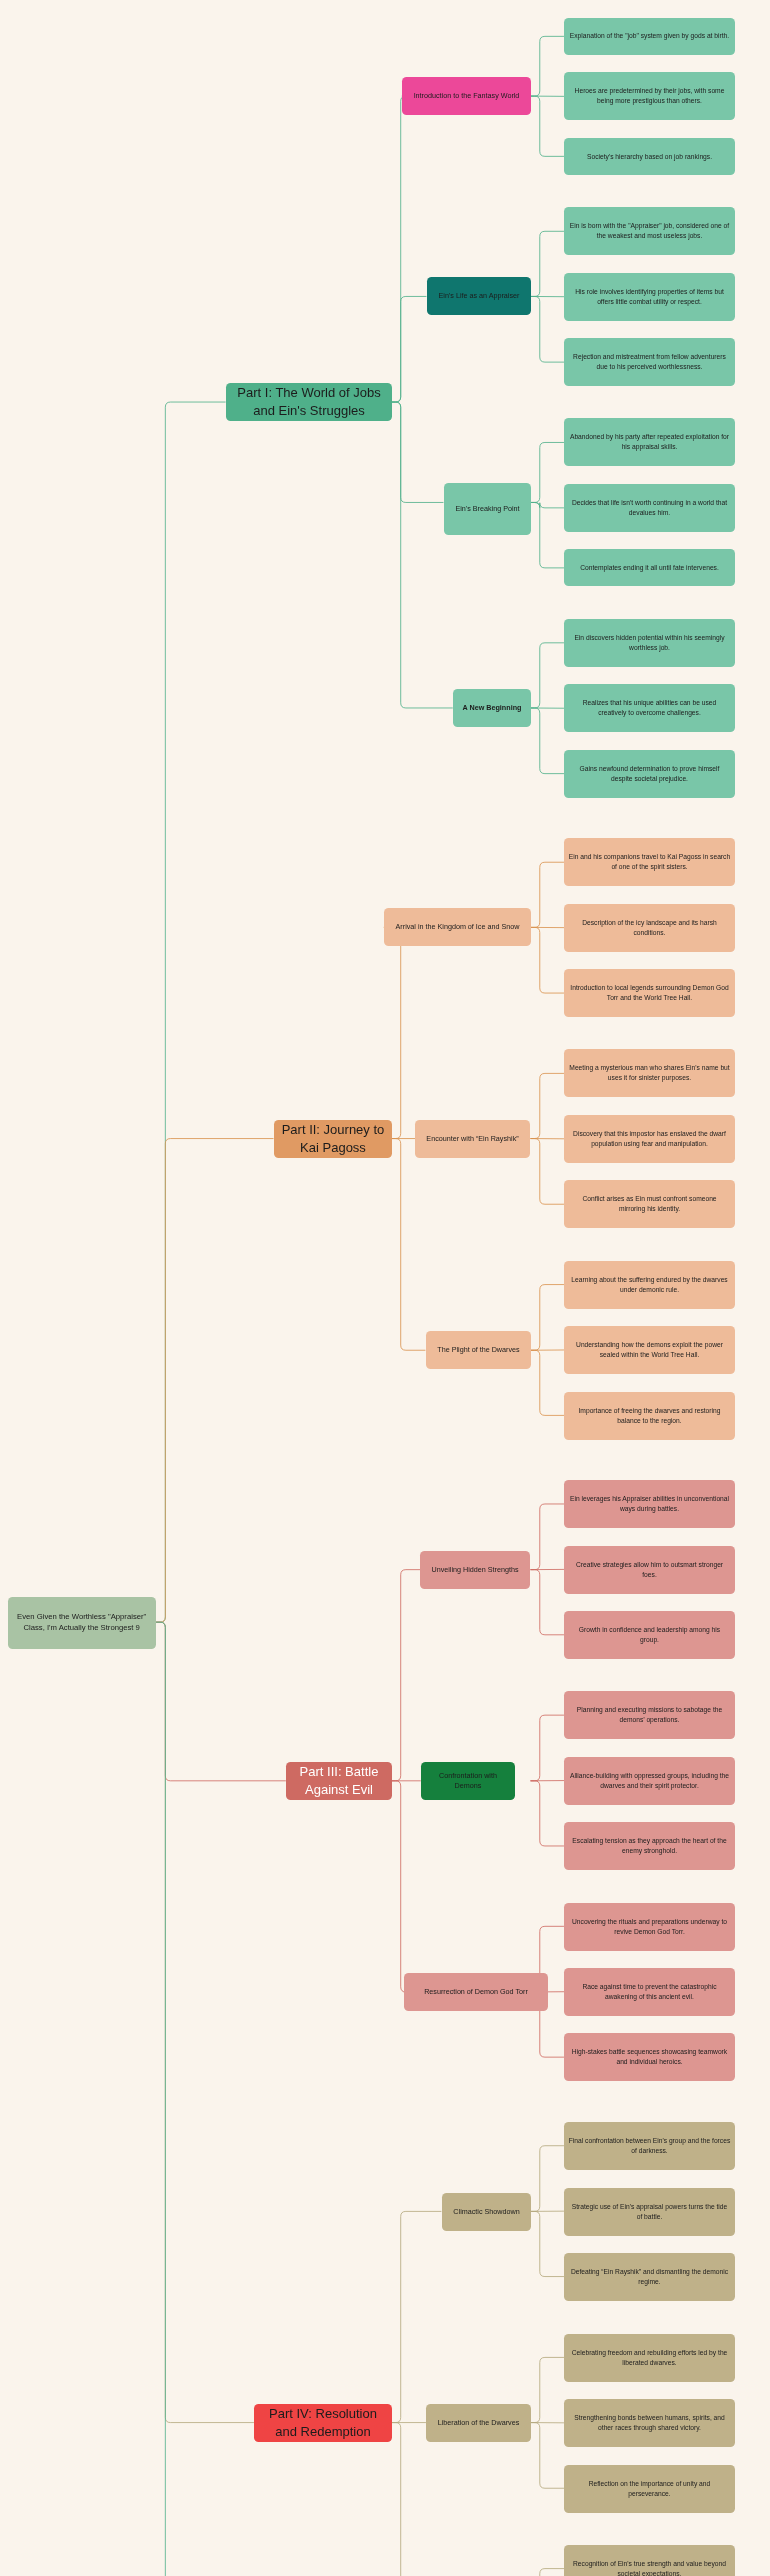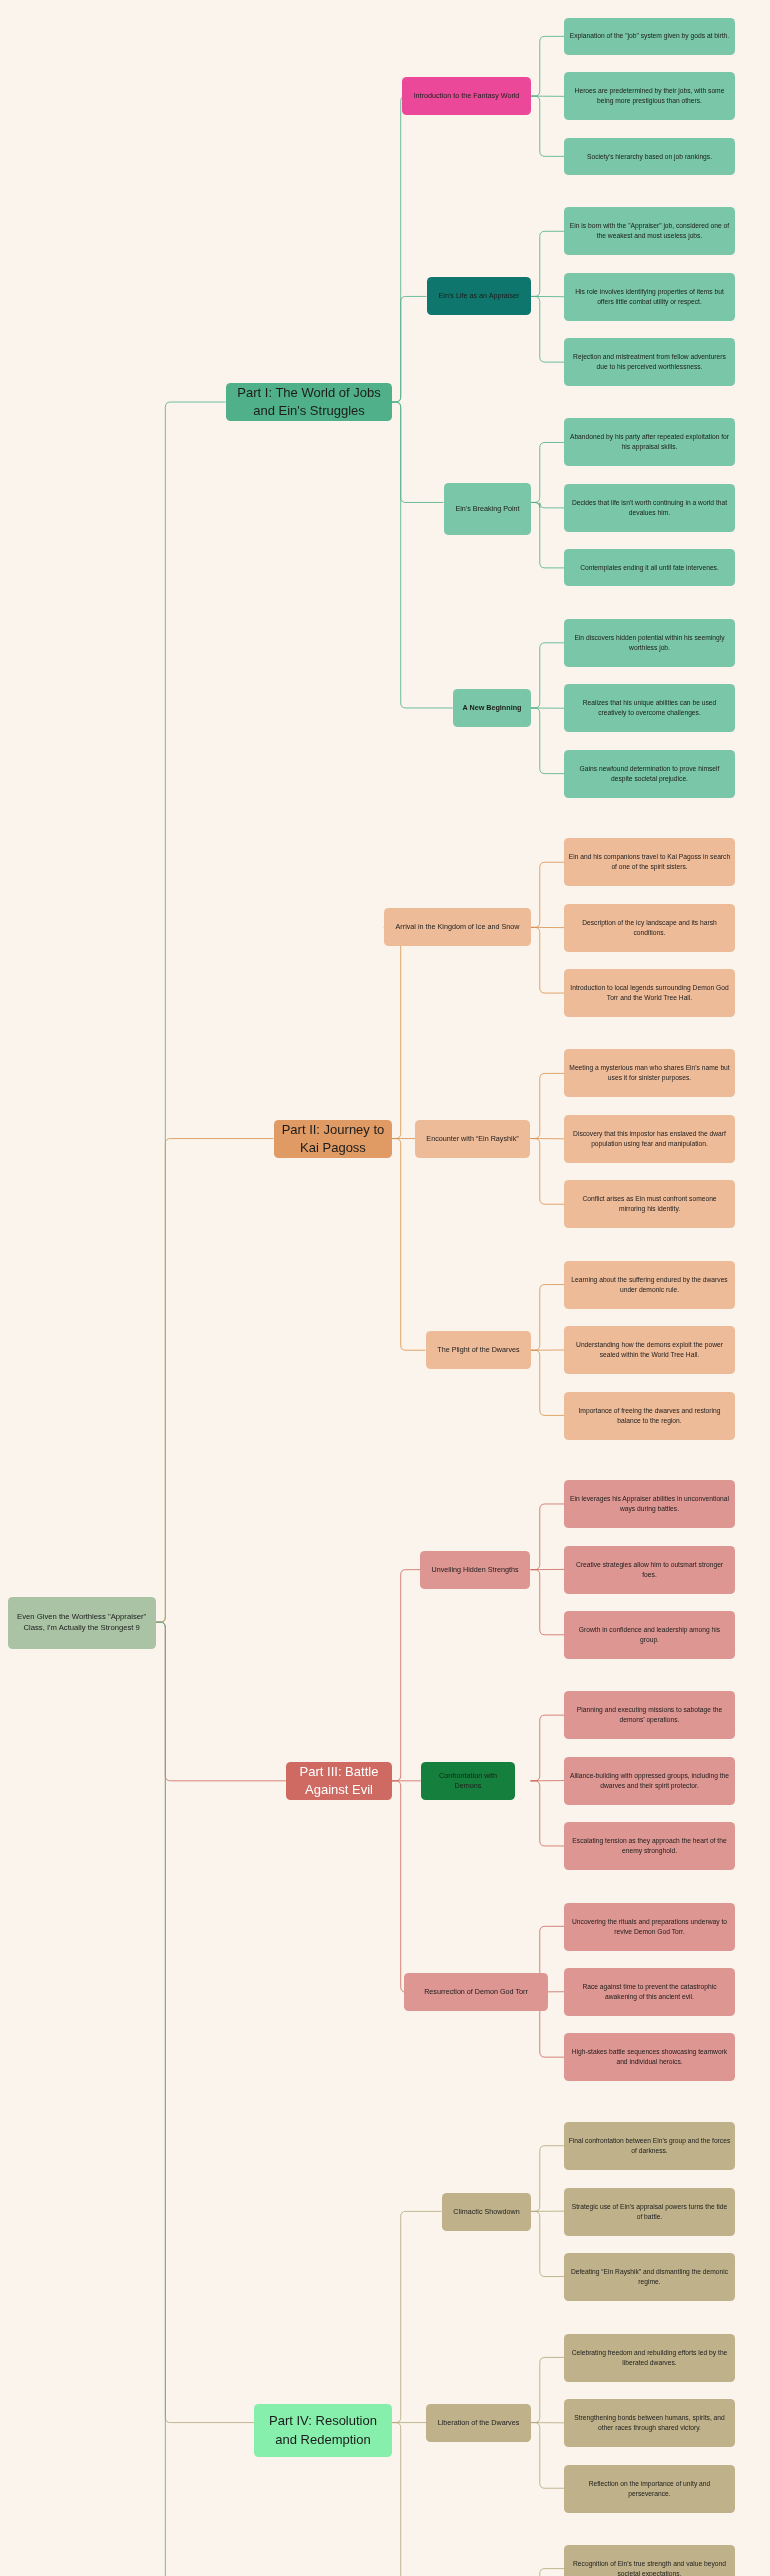--- a/index.html
+++ b/index.html
@@ -219,21 +219,21 @@
       </div>
       <div class="node l3" style="left: 564px; top: 1903px; width: 171px; height: 48px; background: rgb(221, 150, 145);">
         <span>Uncovering the rituals and preparations underway to revive Demon God Torr.</span>
       </div>
       <div class="node l3" style="left: 564px; top: 1968px; width: 171px; height: 48px; background: rgb(221, 150, 145);">
         <span>Race against time to prevent the catastrophic awakening of this ancient evil.</span>
       </div>
       <div class="node l3" style="left: 564px; top: 2033px; width: 171px; height: 48px; background: rgb(221, 150, 145);">
         <span>High-stakes battle sequences showcasing teamwork and individual heroics.</span>
       </div>
-      <div class="node l1" style="left: 254px; top: 2404px; width: 138px; height: 53px; background: #86efac; color: rgb(28, 28, 28); justify-content: flex-end;">
+      <div class="node l1" style="left: 254px; top: 2404px; width: 138px; height: 38px; background: #ef4444; color: rgb(28, 28, 28); justify-content: flex-end;">
         <span>Part IV: Resolution and Redemption</span>
       </div>
       <div class="node l2" style="left: 442px; top: 2193px; width: 89px; height: 38px; background: rgb(191, 177, 137);">
         <span>Climactic Showdown</span>
       </div>
       <div class="node l3" style="left: 564px; top: 2122px; width: 171px; height: 48px; background: rgb(191, 177, 137);">
         <span>Final confrontation between Ein's group and the forces of darkness.</span>
       </div>
       <div class="node l3" style="left: 564px; top: 2188px; width: 171px; height: 48px; background: rgb(191, 177, 137);">
         <span>Strategic use of Ein's appraisal powers turns the tide of battle.</span>

